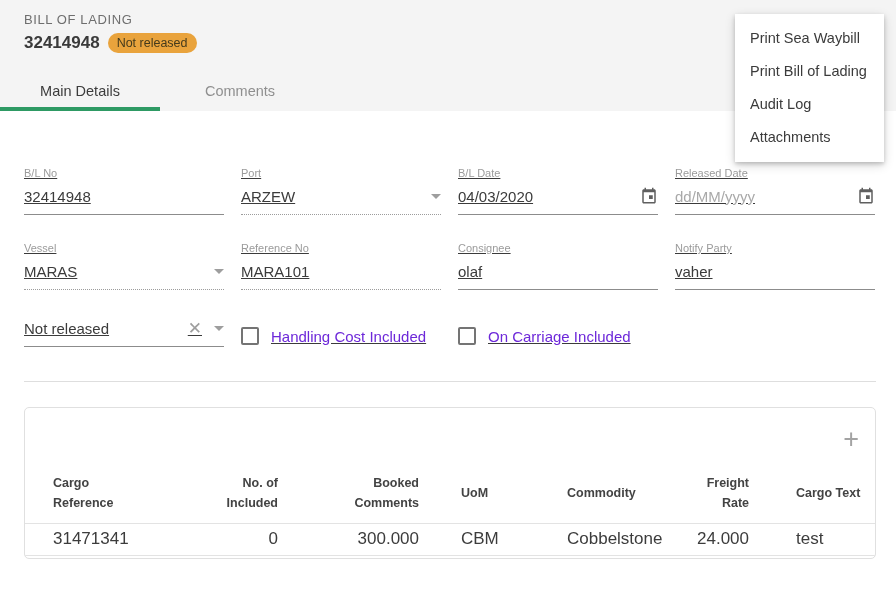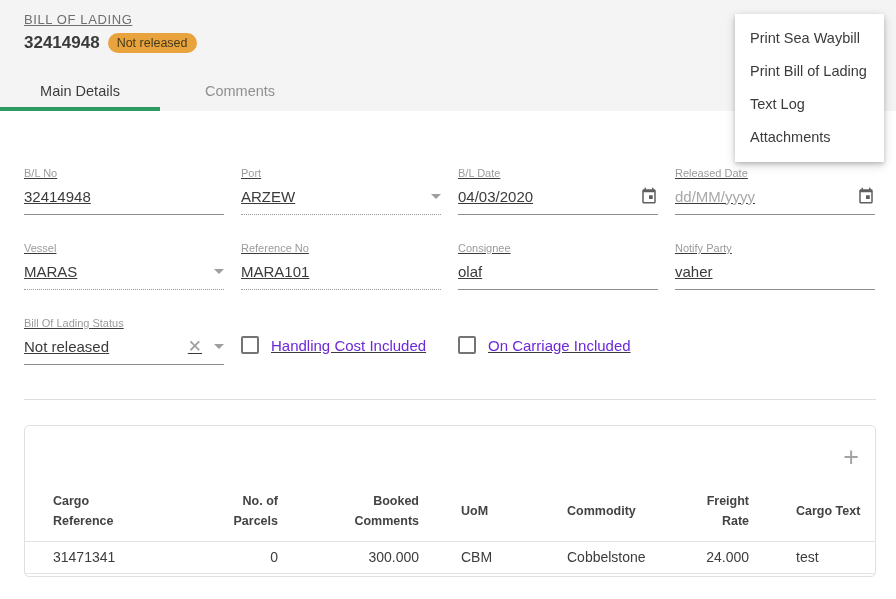--- a/index.html
+++ b/index.html
@@ -1,21 +1,21 @@
 <!DOCTYPE html>
 <html><head>
 <meta charset="utf-8">
 <style>
   * { margin:0; padding:0; box-sizing:border-box; }
   html,body { width:896px; height:599px; background:#fff; overflow:hidden; }
   body { font-family:"Liberation Sans","DejaVu Sans",sans-serif; color:#3b3b3b; position:relative; }
 
   
   .topbar { position:relative; width:100%; height:111px; background:#f4f4f4; }
-  .page-title { position:absolute; left:24px; top:12px; font-size:13px; letter-spacing:.6px; color:#6e6e6e;text-decoration:underline; }
+  .page-title { position:absolute; left:24px; top:12px; font-size:13px; letter-spacing:.6px; color:#6e6e6e; }
   .doc-line { position:absolute; left:24px; top:33px; display:flex; align-items:center; gap:8px; }
   .doc-number { font-size:17px; font-weight:bold; color:#3a3a3a; }
   .badge { background:#e9a33c; color:#443a1c; font-size:12.5px; line-height:20px; padding:0 9px; border-radius:10px; white-space:nowrap; }
 
   .tabs { position:absolute; left:0; bottom:0; display:flex; }
   .tab { width:160px; height:40px; display:flex; align-items:center; justify-content:center;
          font-size:14.5px; color:#8f8f8f; position:relative; cursor:pointer; }
   .tab.active { color:#3c3c3c; }
   .tab.active::after { content:""; position:absolute; left:0; bottom:0; width:100%; height:4px; background:#2e9a64; }
 
@@ -51,21 +51,21 @@
           background:#fff; overflow:hidden; }
   .card-toolbar { height:55px; display:flex; justify-content:flex-end; align-items:flex-start; }
   .add-btn { background:none; border:none; color:#a3a3a3; font-size:27px; font-weight:300; line-height:1;
              padding:18px 16px 0 0; cursor:pointer; font-family:inherit; }
 
   table.cargo { width:100%; border-collapse:collapse; table-layout:fixed; }
   th, td { font-weight:normal; }
   thead th { height:60px; vertical-align:middle; font-size:12.5px; font-weight:bold; color:#434343;
              border-bottom:1px solid #e3e3e3; }
   thead th span { display:inline-block; max-width:70px; line-height:20px; text-align:inherit; }
-  tbody td { height:32px; font-size:14px; color:#3c3c3c; border-bottom:1px solid #e3e3e3; }
+  tbody td { height:32px; font-size:17px; color:#3c3c3c; border-bottom:1px solid #e3e3e3; }
   .c1 { width:180px; padding-left:28px; text-align:left; }
   .c2 { width:73px;  text-align:right; }
   .c3 { width:141px; text-align:right; }
   .c4 { width:134px; padding-left:42px; text-align:left; }
   .c5 { width:112px; padding-left:14px; text-align:left; }
   .c6 { width:84px;  text-align:right; }
   .c7 { padding-left:47px; text-align:left; }
 
   svg { display:block; }
 </style>
@@ -80,21 +80,21 @@
   </div>
   <div class="tabs">
     <div class="tab active">Main Details</div>
     <div class="tab">Comments</div>
   </div>
 </div>
 
 <div class="menu">
   <div class="menu-item">Print Sea Waybill</div>
   <div class="menu-item">Print Bill of Lading</div>
-  <div class="menu-item">Text Log</div>
+  <div class="menu-item">Audit Log</div>
   <div class="menu-item">Attachments</div>
 </div>
 
 <div class="form-grid">
 
   <div class="field">
     <div class="field-label">B/L No</div>
     <div class="field-control">
       <input class="text-input" type="text" value="32414948" style="">
     </div>
@@ -155,21 +155,20 @@
   </div>
 
   <div class="field">
     <div class="field-label">Notify Party</div>
     <div class="field-control">
       <input class="text-input" type="text" value="vaher" style="">
     </div>
   </div>
 
   <div class="field">
-    <div class="field-label">Bill Of Lading Status</div>
     <div class="field-control">
       <span class="field-value">Not released</span>
       <span class="clear-x">✕</span>
       <span class="arrow-down after-x"></span>
     </div>
   </div>
 
   <div class="checkbox-item">
     <span class="cb-box"></span>
     <span class="cb-label">Handling Cost Included</span>
@@ -186,21 +185,21 @@
 <div class="divider"></div>
 
 <div class="card">
   <div class="card-toolbar">
     <button class="add-btn">+</button>
   </div>
   <table class="cargo">
     <thead>
       <tr>
         <th class="c1"><span>Cargo Reference</span></th>
-        <th class="c2"><span>No. of Parcels</span></th>
+        <th class="c2"><span>No. of Included</span></th>
         <th class="c3"><span>Booked Comments</span></th>
         <th class="c4"><span>UoM</span></th>
         <th class="c5"><span>Commodity</span></th>
         <th class="c6"><span>Freight Rate</span></th>
         <th class="c7"><span>Cargo Text</span></th>
       </tr>
     </thead>
     <tbody>
       <tr>
         <td class="c1">31471341</td>

